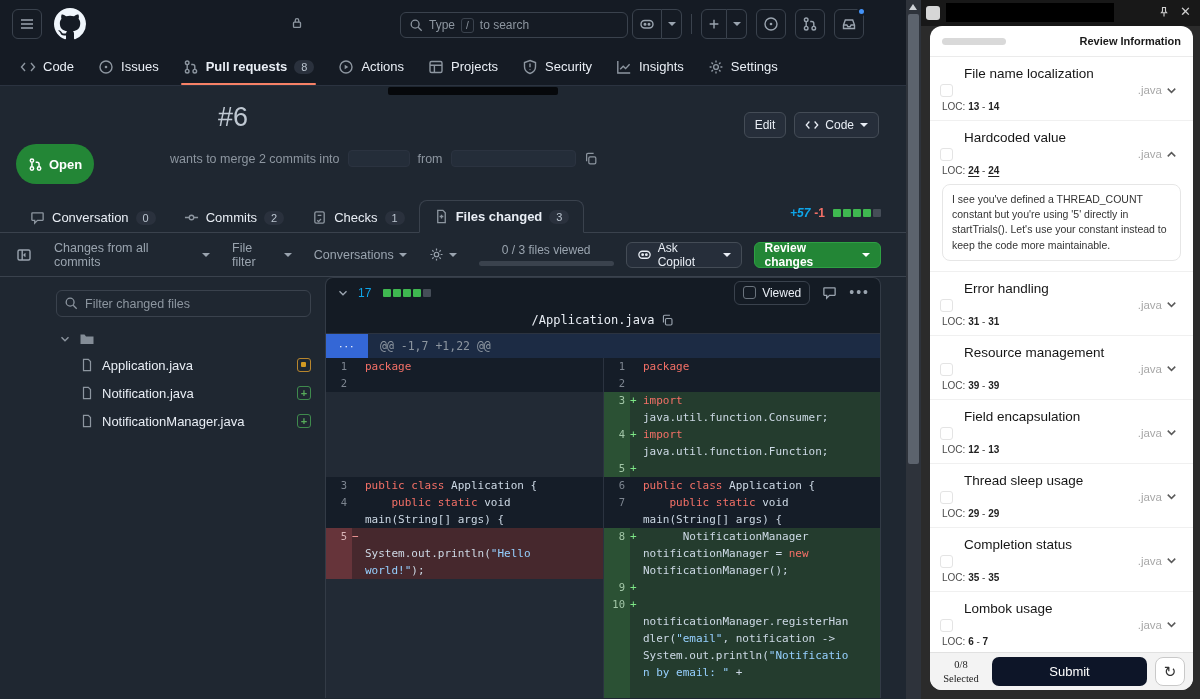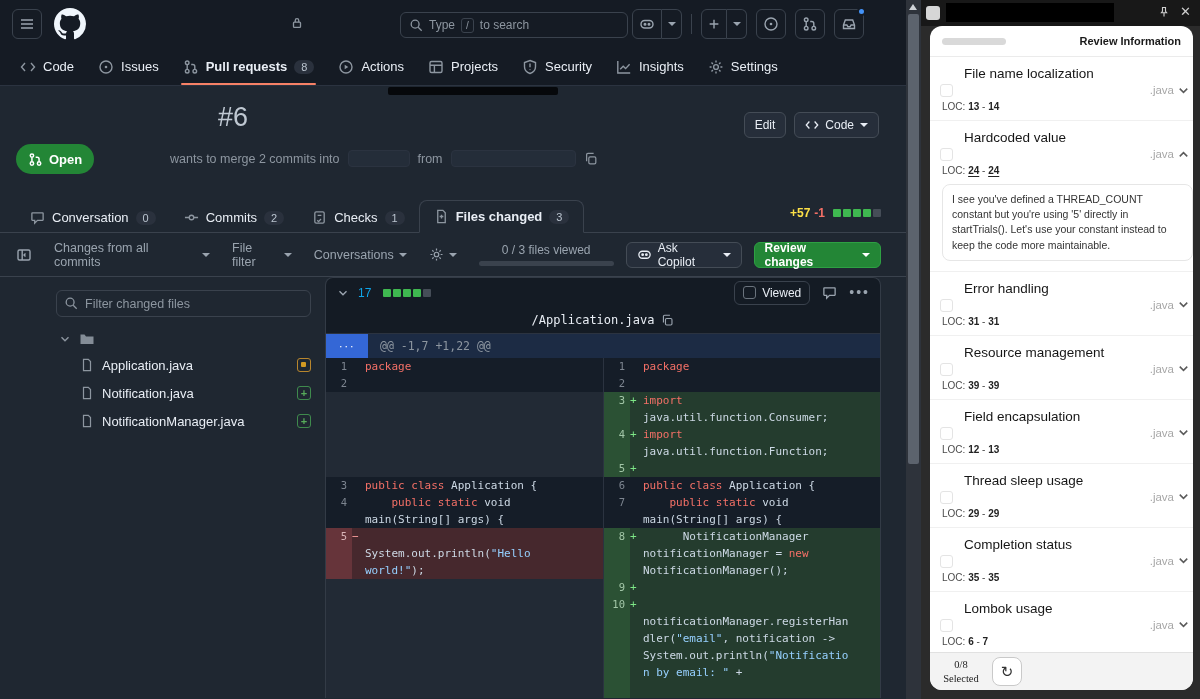--- a/index.html
+++ b/index.html
@@ -40,21 +40,21 @@
   .navitem .nicon { color:#8d96a0; }
   .navitem.active { font-weight:bold; }
   .navitem.active::after { content:""; position:absolute; left:10px; right:10px; bottom:0;
              height:2px; background:#f78166; border-radius:2px; }
   .badge { background:#2a313d; color:#bac4cf; font-size:11px; border-radius:999px;
            padding:1px 7px; font-weight:normal; }
 
   .hero { height:110px; position:relative; background:#1f2731; }
   .redact-bar { position:absolute; left:388px; top:1px; width:170px; height:8px; background:#06080b; border-radius:2px; }
   .pr-number { position:absolute; left:218px; top:16px; font-size:27px; color:#bfc8d2; }
-  .open-pill { position:absolute; left:16px; top:58px; height:30px; background:#238636;
+  .open-pill { position:absolute; left:16px; top:58px; height:40px; background:#238636;
                border-radius:999px; display:flex; align-items:center; gap:6px; padding:0 12px;
                color:#fff; font-size:13px; font-weight:bold; }
   .merge-line { position:absolute; left:170px; top:64px; display:flex; align-items:center;
                 gap:8px; font-size:12.5px; color:#8d96a0; }
   .branch-redact { width:62px; height:17px; background:#242d39; border:1px solid #2b3340; border-radius:4px; }
   .branch-redact.wide { width:125px; }
   .hero-btns { position:absolute; right:27px; top:26px; display:flex; gap:8px; }
   .btn { height:26px; background:#262e3a; border:1px solid #444c56; border-radius:6px;
          color:#e9eef5; font-size:12px; display:flex; align-items:center; gap:6px; padding:0 10px; }
   .btn .caret { border-top-color:#e9eef5; }
@@ -63,21 +63,21 @@
 
   .prtabs { height:37px; border-bottom:1px solid #3a424d; display:flex; align-items:flex-end;
             padding:0 25px 0 16px; position:relative; }
   .tab { display:flex; align-items:center; gap:7px; font-size:13px; color:#e9eef5;
          padding:8px 14px; margin-bottom:-1px; }
   .tab .ticon { color:#8d96a0; }
   .tab.active { border:1px solid #3a424d; border-bottom:1px solid #1f2731;
                 border-radius:8px 8px 0 0; background:#1f2731; font-weight:bold; }
   .diffstat { margin-left:auto; display:flex; align-items:center; gap:4px; padding-bottom:12px;
               font-size:12px; font-weight:bold; }
-  .ds-add { color:#fde047; } .ds-del { color:#f47067; }
+  .ds-add { color:#0ea5e9;font-style:italic; } .ds-del { color:#f47067; }
   .blocks { display:flex; gap:2px; margin-left:4px; }
   .blk { width:8px; height:8px; border-radius:1px; }
 
   .toolbar { height:44px; border-bottom:1px solid #3a424d; display:flex; align-items:center;
              padding:0 25px 0 16px; gap:22px; font-size:12.5px; color:#9aa4af; }
   .drop { display:flex; align-items:center; gap:5px; }
   .tb-grow { margin-left:auto; display:flex; align-items:center; gap:12px; }
   .viewedwrap { display:flex; flex-direction:column; align-items:center; gap:4px; }
   .progress { width:135px; height:5px; background:#3a424d; border-radius:3px; }
 
@@ -150,21 +150,21 @@
   .ov-close { position:absolute; right:9px; top:4px; color:#cfcfcf; font-size:13px; }
 
   .panel { position:absolute; left:9px; right:7px; top:26px; height:664px; background:#fff;
            border-radius:12px; display:flex; flex-direction:column; overflow:hidden;
            color:#161616; }
   .p-head { height:31px; flex:none; display:flex; align-items:center; padding:0 12px;
             border-bottom:1px solid #ebebeb; }
   .p-pill { width:64px; height:7px; background:#d9d9d9; border-radius:4px; }
   .p-title { margin-left:auto; font-size:11px; font-weight:bold; color:#1a1a1a; }
   .p-list { flex:1; overflow:hidden; }
-  .r-item { position:relative; padding:9px 0 8px 34px; border-bottom:1px solid #f0f0f0; }
+  .r-item { position:relative; padding:9px 12px 8px 34px; border-bottom:1px solid #f0f0f0; }
   .r-title { font-size:13.5px; color:#161616; }
   .r-meta { display:flex; justify-content:flex-end; align-items:center; gap:2px; height:18px;
             padding-right:2px; }
   .r-java { color:#a7a7a7; font-size:11.5px; }
   .r-chev { color:#5a5a5a; }
   .r-check { position:absolute; left:10px; top:27px; width:13px; height:13px;
              border:1.5px solid #e4e4e4; border-radius:3px; }
   .r-loc { position:relative; left:-22px; font-size:10px; color:#4a4a4a; margin-top:2px; }
   .r-loc b { color:#222; font-weight:bold; }
   .r-loc.links b { text-decoration:underline; text-underline-offset:2px; }
@@ -805,18 +805,19 @@
             </span>
           </div>
           <div class="r-loc">LOC: <b>6</b> - <b>7</b></div>
         </div>
       </div>
     <div class="p-foot">
       <div class="f-sel">
         <div>0/8</div>
         <div>Selected</div>
       </div>
+      <button class="f-submit">Submit</button>
       <div class="f-refresh">
           <span>↻</span>
         </div>
     </div>
   </div>
 </div>
 
 </body></html>

